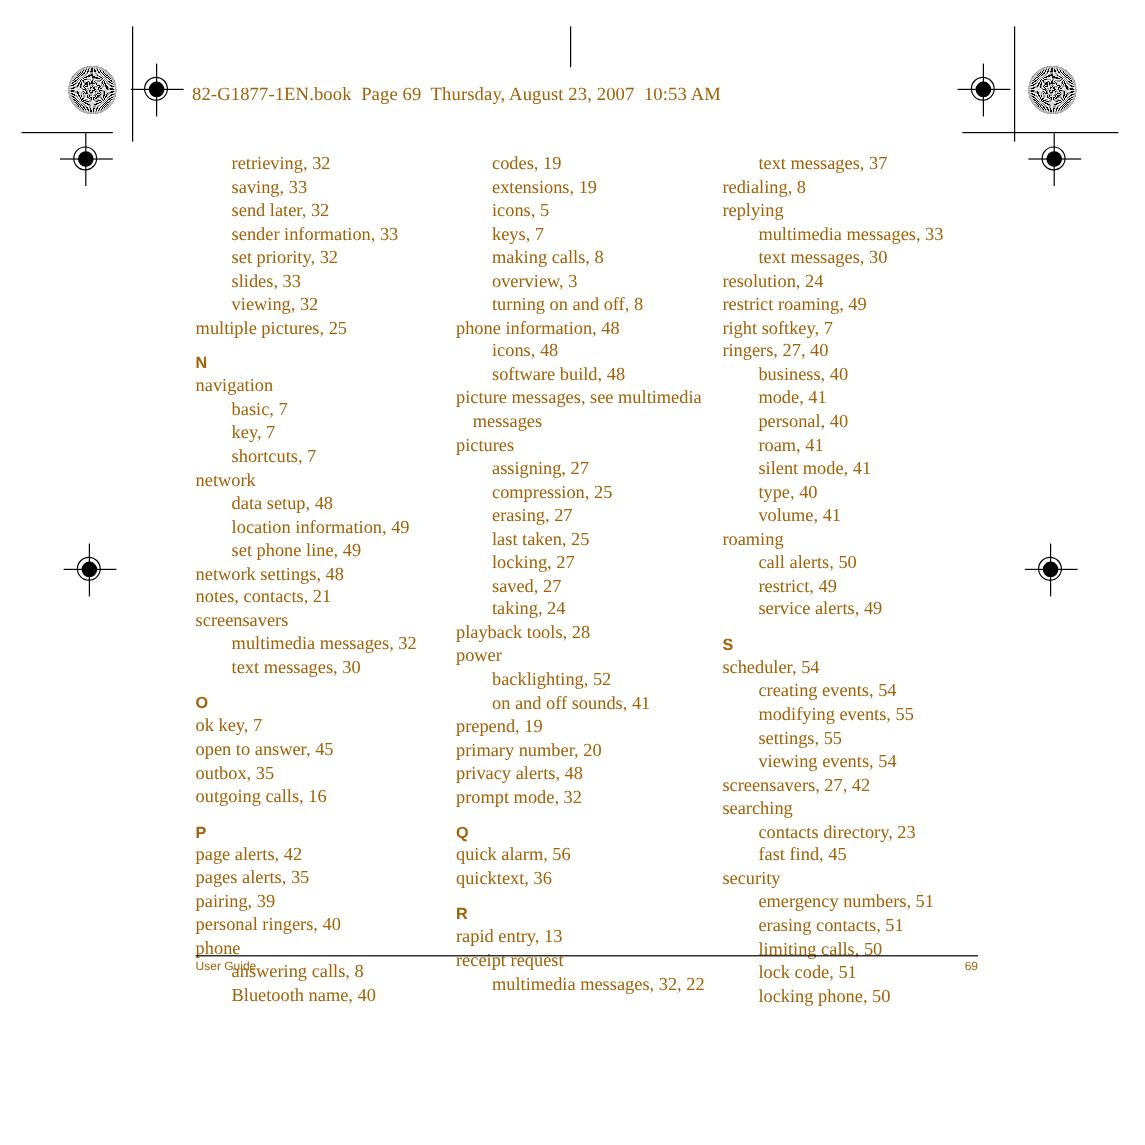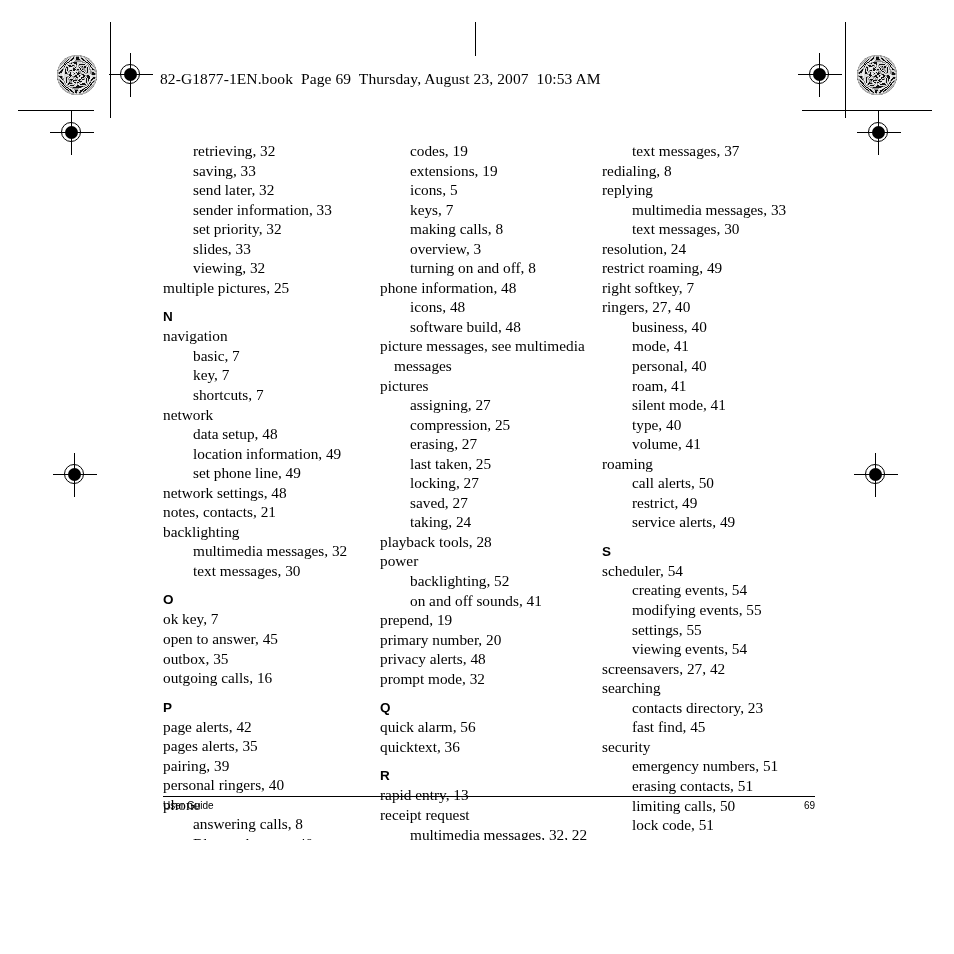--- a/index.html
+++ b/index.html
@@ -8,21 +8,21 @@
     padding: 0;
     background: #ffffff;
   }
   #page {
     position: relative;
     width: 954px;
     height: 840px;
     background: #ffffff;
     overflow: hidden;
     font-family: "Liberation Serif", "DejaVu Serif", serif;
-    color: #000000;
+    color: #a16207;
   }
 
   
   .trimline {
     position: absolute;
     background: #000000;
   }
   .vline { width: 1px; }
   .hline { height: 1px; }
 
@@ -94,21 +94,21 @@
     font-family: "Liberation Serif", "DejaVu Serif", serif;
     font-size: 15.5px;
     white-space: pre;
     letter-spacing: .1px;
   }
 
   
   .columns {
     position: absolute;
     left: 163px;
-    top: 141px;
+    top: 127px;
     width: 652px;
     display: flex;
     gap: 0;
   }
   .col {
     width: 217px;
     font-size: 15.3px;
     line-height: 19.55px;
   }
   .col.c2 { width: 222px; }
@@ -242,21 +242,21 @@
         <div class="entry lvl1">navigation</div>
         <div class="entry lvl2">basic, 7</div>
         <div class="entry lvl2">key, 7</div>
         <div class="entry lvl2">shortcuts, 7</div>
         <div class="entry lvl1">network</div>
         <div class="entry lvl2">data setup, 48</div>
         <div class="entry lvl2">location information, 49</div>
         <div class="entry lvl2">set phone line, 49</div>
         <div class="entry lvl1">network settings, 48</div>
         <div class="entry lvl1">notes, contacts, 21</div>
-        <div class="entry lvl1">backlighting</div>
+        <div class="entry lvl1">screensavers</div>
         <div class="entry lvl2">multimedia messages, 32</div>
         <div class="entry lvl2">text messages, 30</div>
         <div class="section-letter">O</div>
         <div class="entry lvl1">ok key, 7</div>
         <div class="entry lvl1">open to answer, 45</div>
         <div class="entry lvl1">outbox, 35</div>
         <div class="entry lvl1">outgoing calls, 16</div>
         <div class="section-letter">P</div>
         <div class="entry lvl1">page alerts, 42</div>
         <div class="entry lvl1">pages alerts, 35</div>

